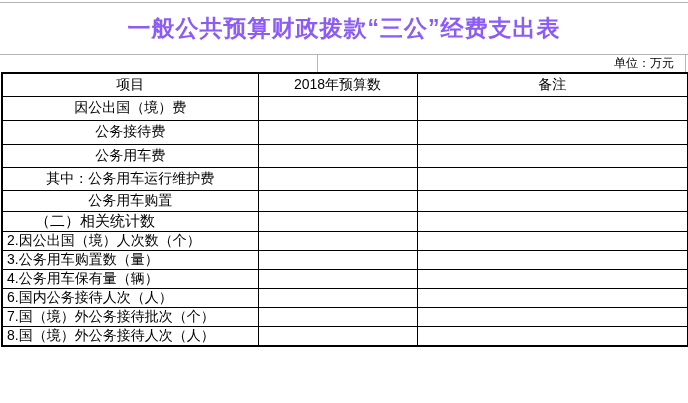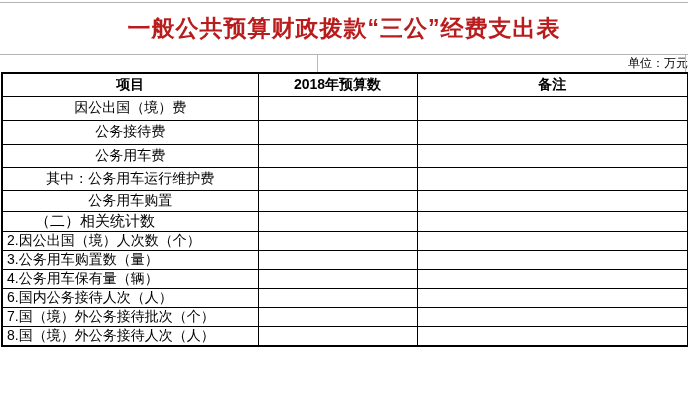--- a/index.html
+++ b/index.html
@@ -4,41 +4,41 @@
 <style>
   * { margin:0; padding:0; box-sizing:border-box; }
   html,body { background:#ffffff; }
   body { font-family:"Liberation Sans","DejaVu Sans",sans-serif; color:#000; }
   .page {
     position:relative; width:688px; height:403px; background:#fff; overflow:hidden;
   }
   .topline { height:3px; border-bottom:1px solid #b4b4b4; }
   .title {
     height:51px; display:flex; align-items:center; justify-content:center;
-    font-size:23px; font-weight:bold; letter-spacing:1px; color:#b91c1c;
+    font-size:23px; font-weight:bold; letter-spacing:1px; color:#8b5cf6;
   }
   .unit-row {
     position:relative; height:18px; border-top:1px solid #b4b4b4;
     display:flex; align-items:flex-end; justify-content:flex-end;
-    font-size:12px; padding-right:0;
+    font-size:12px; padding-right:14px;
   }
   .vgrid { position:absolute; top:0; bottom:0; width:1px; background:#b8b8b8; }
   .vgrid.g1 { left:317px; }
   .vgrid.g2 { left:685px; }
   table.budget {
     width:686px; margin-left:1px; border-collapse:collapse; table-layout:fixed;
     border:2px solid #000;
   }
   table.budget th, table.budget td {
     border:1px solid #000; vertical-align:middle; overflow:hidden; white-space:nowrap;
   }
   col.c1 { width:256px; }
   col.c2 { width:159px; }
   col.c3 { width:271px; }
-  thead th { height:23px; font-size:14px; font-weight:bold; text-align:center; }
+  thead th { height:23px; font-size:14px; font-weight:normal; text-align:center; }
   td { font-size:14px; }
   tr.h32 td { height:31px; }
   tr.h24 td { height:24px;margin-top:13px; }
   tr.h23 td { height:23px; }
   tr.h21 td { height:21px; }
   tr.h16 td { height:16px; }
   tr.h18 td { height:18px; }
   td.sec { text-align:left; padding-left:32px; font-size:15px; }
   td.ctr { text-align:center; }
   td.num { text-align:left; padding-left:4px; }

